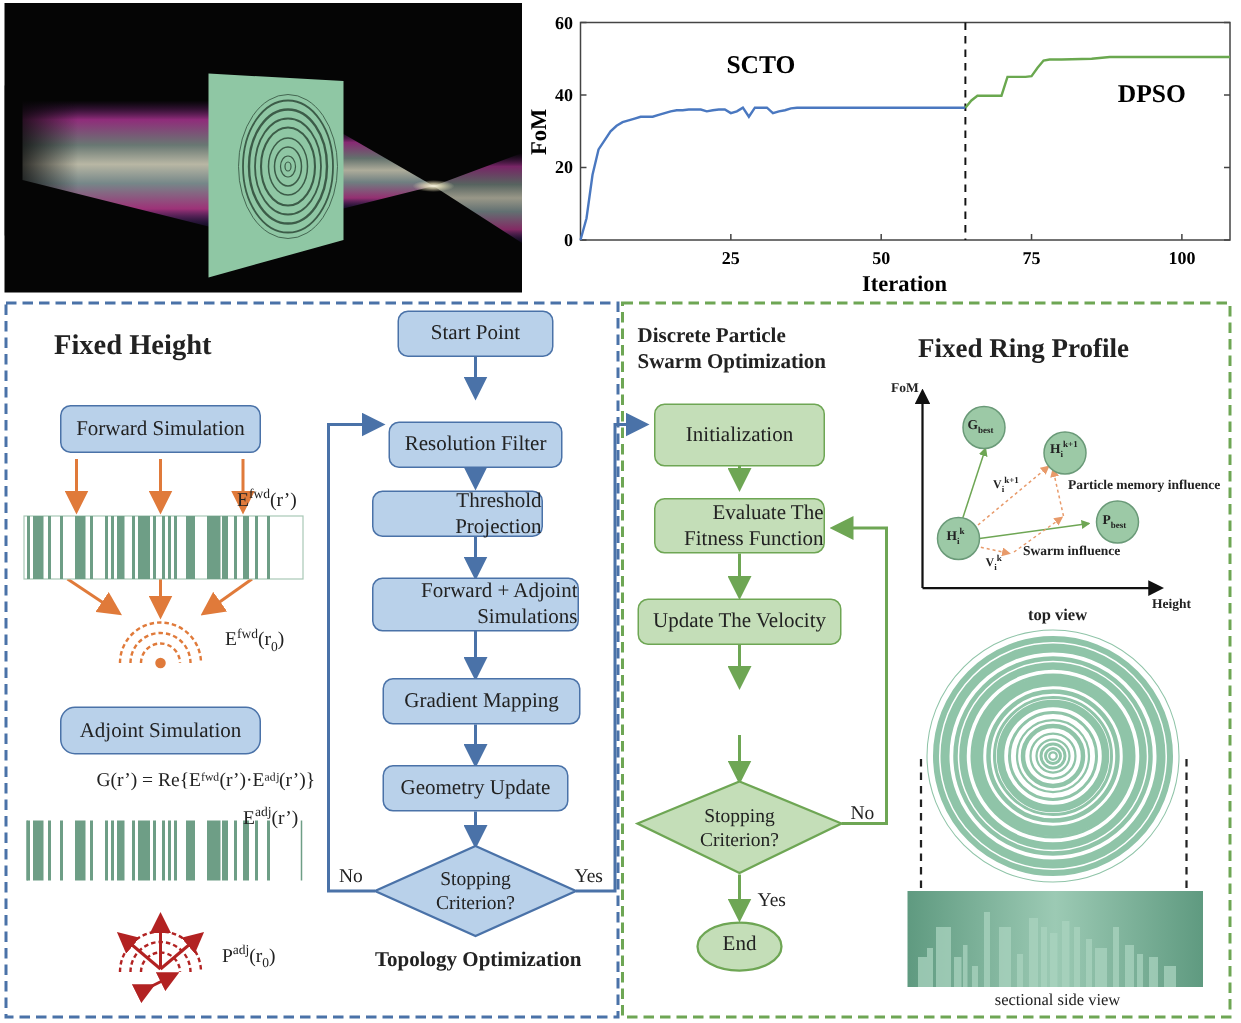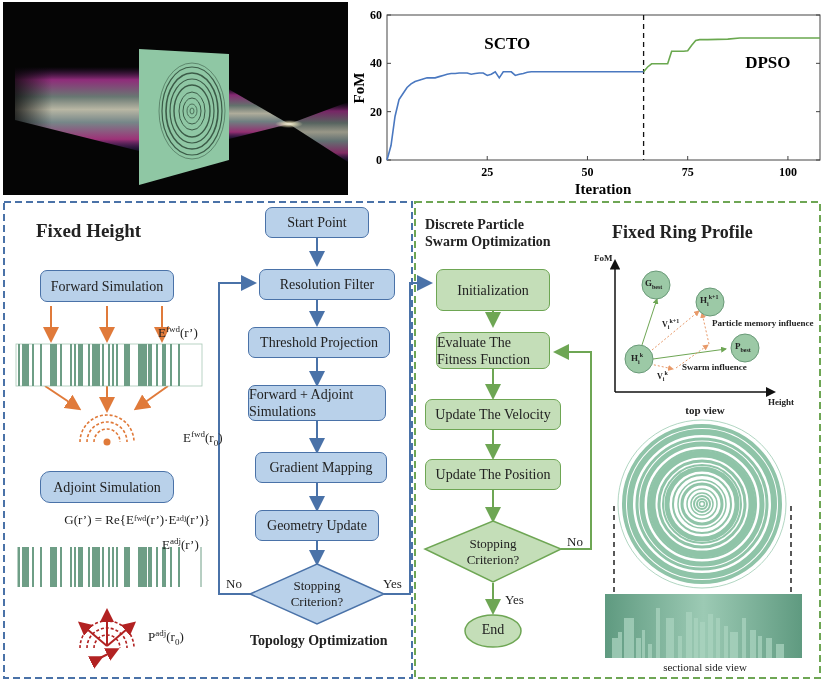--- a/index.html
+++ b/index.html
@@ -2,21 +2,21 @@
 <html><head>
 <meta charset="utf-8">
 <style>
   html,body{margin:0;padding:0;background:#fff;}
   body{width:827px;height:682px;position:relative;overflow:hidden;font-family:"Liberation Serif","DejaVu Serif",serif;color:#222;}
   .abs{position:absolute;}
   svg text{font-family:"Liberation Serif","DejaVu Serif",serif;}
   #render{position:absolute;left:3px;top:2px;width:345px;height:193px;background:#050505;}
   #plot{position:absolute;left:350px;top:0;width:477px;height:200px;}
   #diagram{position:absolute;left:0;top:196px;width:827px;height:486px;}
-  .box{position:absolute;display:flex;align-items:center;justify-content:center;text-align:left;font-size:14px;line-height:17px;border-radius:7px;box-sizing:border-box;}
+  .box{position:absolute;display:flex;align-items:center;justify-content:center;text-align:right;font-size:14px;line-height:17px;border-radius:7px;box-sizing:border-box;}
   .blue{background:#b9d1ea;border:1.5px solid #4a72a8;}
   .green{background:#c4deb8;border:1.5px solid #6ea654;}
   .title{position:absolute;font-weight:bold;text-align:left;}
 </style>
 </head>
 <body>
 
 <div id="render">
   <svg width="345" height="193" viewBox="0 0 345 193">
     <defs>
@@ -310,35 +310,35 @@
           <rect x="776" y="448" width="8" height="14" fill="#a9d3bf" opacity="0.75"></rect>
         </g>
     </g>
   </svg>
 
   <div class="title" style="left:36px;top:24px;width:140px;font-size:19px;">Fixed Height</div>
   <div class="box blue" style="left:40px;top:74px;width:134px;height:32px;">
       <span>Forward Simulation</span>
     </div>
   <div class="abs" style="left:158px;top:128px;font-size:13px;"><span>E</span><sup style="font-size:9px">fwd</sup><span>(r’)</span></div>
-  <div class="abs" style="left:150px;top:233px;font-size:13px;margin-left:33px;"><span>E</span><sup style="font-size:9px">fwd</sup><span>(r</span><sub style="font-size:9px">0</sub><span>)</span></div>
+  <div class="abs" style="left:150px;top:221px;font-size:13px;"><span>E</span><sup style="font-size:9px">fwd</sup><span>(r</span><sub style="font-size:9px">0</sub><span>)</span></div>
   <div class="box blue" style="left:40px;top:275px;width:134px;height:32px;border-radius:10px;">
       <span>Adjoint Simulation</span>
     </div>
   <div class="abs" style="left:10px;top:316px;width:200px;text-align:right;font-size:13px;">G(r’) = Re{Eᶠʷᵈ(r’)·Eᵃᵈʲ(r’)}</div>
   <div class="abs" style="left:162px;top:340px;font-size:13px;"><span>E</span><sup style="font-size:9px">adj</sup><span>(r’)</span></div>
   <div class="abs" style="left:148px;top:432px;font-size:13px;"><span>P</span><sup style="font-size:9px">adj</sup><span>(r</span><sub style="font-size:9px">0</sub><span>)</span></div>
 
   <div class="box blue" style="left:265px;top:11px;width:104px;height:31px;">
       <span>Start Point</span>
     </div>
-  <div class="box blue" style="left:259px;top:73px;width:136px;height:31px;">
+  <div class="box blue" style="left:259px;top:85px;width:116px;height:31px;">
       <span>Resolution Filter</span>
     </div>
-  <div class="box blue" style="left:248px;top:131px;width:142px;height:31px;">
+  <div class="box blue" style="left:248px;top:131px;width:114px;height:31px;">
       <span>Threshold Projection</span>
     </div>
   <div class="box blue" style="left:248px;top:189px;width:138px;height:36px;">
       <span>Forward + Adjoint Simulations</span>
     </div>
   <div class="box blue" style="left:255px;top:256px;width:132px;height:31px;">
       <span>Gradient Mapping</span>
     </div>
   <div class="box blue" style="left:255px;top:314px;width:124px;height:31px;">
       <span>Geometry Update</span>
@@ -355,23 +355,20 @@
       <div>Swarm Optimization</div>
     </div>
   <div class="box green" style="left:436px;top:73px;width:114px;height:42px;">
       <span>Initialization</span>
     </div>
   <div class="box green" style="left:425px;top:203px;width:136px;height:31px;">
       <span>Update The Velocity</span>
     </div>
   <div class="box green" style="left:436px;top:136px;width:114px;height:37px;">
       <span>Evaluate The Fitness Function</span>
-    </div>
-  <div class="box green" style="left:425px;top:263px;width:136px;height:31px;">
-      <span>Update The Position</span>
     </div>
   <div class="abs" style="left:453px;top:340px;width:80px;text-align:center;font-size:13px;line-height:16px;">Stopping Criterion?</div>
   <div class="abs" style="left:567px;top:338px;font-size:13px;">No</div>
   <div class="abs" style="left:505px;top:396px;font-size:13px;">Yes</div>
   <div class="abs" style="left:465px;top:426px;width:56px;text-align:center;font-size:14px;">End</div>
 
   <div class="title" style="left:612px;top:26px;width:170px;font-size:18px;">Fixed Ring Profile</div>
   <div class="abs" style="left:594px;top:57px;font-size:9px;font-weight:bold;">FoM</div>
   <div class="abs" style="left:768px;top:201px;font-size:9px;font-weight:bold;">Height</div>
   <div class="abs" style="left:645px;top:82px;font-size:9px;font-weight:bold;"><span>G</span><sub style="font-size:6px">best</sub></div>

